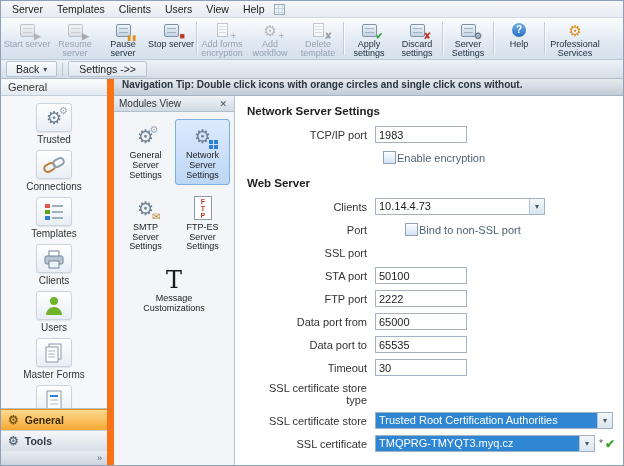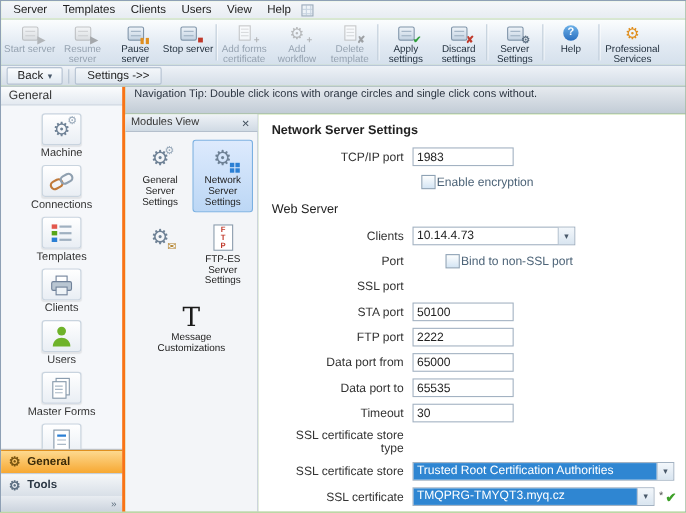--- a/index.html
+++ b/index.html
@@ -1,17 +1,17 @@
 <!DOCTYPE html>
 <html><head>
 <meta charset="utf-8">
 <style>
 *{box-sizing:border-box;margin:0;padding:0}
 body{width:624px;height:466px;font-family:"Liberation Sans",sans-serif;font-size:11px;color:#222;background:#e9eef4;overflow:hidden}
-.window{width:624px;height:466px;display:flex;flex-direction:column;border:1px solid #8ea0b5;background:#bef264}
+.window{width:624px;height:466px;display:flex;flex-direction:column;border:1px solid #8ea0b5;background:#0369a1}
 
 .menubar{height:17px;background:linear-gradient(#f5f7fa,#e7ecf2);border-bottom:1px solid #d3dbe4;display:flex;align-items:center;padding:0 4px;font-size:10.5px;color:#222}
 .menu-item{padding:1px 7px;cursor:default}
 .mgrid{width:11px;height:11px;margin-left:2px;border:1px solid #9aa9b9;background:
  linear-gradient(#c6d3e0,#c6d3e0) 3px 0/1px 100% no-repeat,
  linear-gradient(#c6d3e0,#c6d3e0) 7px 0/1px 100% no-repeat,
  linear-gradient(#c6d3e0,#c6d3e0) 0 3px/100% 1px no-repeat,
  linear-gradient(#c6d3e0,#c6d3e0) 0 7px/100% 1px no-repeat,#eef3f8}
 
 .toolbar{height:42px;background:linear-gradient(#fbfdfe,#e2eaf3 55%,#d5e0ec);border-bottom:1px solid #b9c7d7;display:flex;align-items:stretch;padding:1px 2px}
@@ -33,37 +33,37 @@
 .help-circle{width:14px;height:14px;border-radius:50%;background:linear-gradient(#6db1e8,#2a6fc0);color:#fff;font-weight:bold;font-size:10px;display:flex;align-items:center;justify-content:center}
 
 .crumbbar{height:19px;background:linear-gradient(#eef2f7,#d4dde7);border-bottom:1px solid #aebbcb;display:flex;align-items:center;padding:0 5px;gap:5px;font-size:10.5px}
 .back-btn{display:flex;align-items:center;gap:4px;padding:1px 9px;border:1px solid #b5c2d2;border-radius:2px;background:linear-gradient(#fbfdfe,#e2eaf2)}
 .back-btn .arr{font-size:8px;color:#49596a}
 .crumb{padding:1px 10px;border:1px solid #b5c2d2;border-radius:2px;background:linear-gradient(#f4f7fa,#dfe7ef)}
 .crumb.active{background:#fdfefe}
 .crumb-sep{width:1px;height:13px;background:#b5c2d2}
 
 .main{flex:1;display:flex;min-height:0}
-.left{width:113px;background:#eef1f5;border-right:3px solid #f97316;display:flex;flex-direction:column;flex:none}
+.left{width:113px;background:#eef1f5;border-right:7px solid #f97316;display:flex;flex-direction:column;flex:none}
 .left-header{height:17px;background:linear-gradient(#fbfcfd,#e3e9f0);border-bottom:1px solid #c3cdd9;display:flex;align-items:center;padding:0 7px;color:#333}
 .left-items{flex:1;display:flex;flex-direction:column;align-items:center;padding:5px 0 2px;gap:1px;background:#f5f7fa;overflow:hidden}
 .nav-item{width:98px;display:flex;flex-direction:column;align-items:center;gap:2px;padding:2px 0;font-size:10px;color:#333;border-radius:3px}
 .nav-ico{width:36px;height:29px;border:1px solid #c9d4df;border-radius:3px;background:linear-gradient(#ffffff,#e9eef4);box-shadow:0 1px 1px rgba(0,0,0,.08);display:flex;align-items:center;justify-content:center;position:relative}
 .gear-main{font-size:18px;color:#6f8296;line-height:1}
 .gear-sub{position:absolute;right:3px;top:2px;font-size:10px;color:#98a9ba;line-height:1}
 
 .left-sections{border-top:1px solid #b7c2cf}
 .section{height:21px;display:flex;align-items:center;gap:6px;padding:0 7px;font-weight:bold;font-size:10.5px;color:#2d3946;border-top:1px solid #c6cfda;background:linear-gradient(#f5f7f9,#d8dfe7)}
 .section.active{background:linear-gradient(#fdd98f,#f7a832);border-top:1px solid #e0901f;color:#3a2a08}
 .section .sec-ico{font-size:12px;color:#5c6f82;line-height:1}
 .section.active .sec-ico{color:#7a5510}
 .section-footer{height:14px;background:linear-gradient(#e8ecf1,#ccd4de);display:flex;justify-content:flex-end;align-items:center;padding:0 5px;font-size:9px;color:#5a6a7a}
 
 .right{flex:1;display:flex;flex-direction:column;min-width:0}
-.tipbar{height:17px;background:linear-gradient(#e6eaef,#c2ccd6);border-bottom:1px solid #a7b4c2;display:flex;align-items:flex-end;padding:12px 8px;font-weight:normal;font-size:10px;color:#2b3440}
+.tipbar{height:17px;background:linear-gradient(#e6eaef,#c2ccd6);border-bottom:1px solid #a7b4c2;display:flex;align-items:flex-start;padding:0 8px;font-weight:bold;font-size:10px;color:#2b3440}
 .content{flex:1;display:flex;min-height:0}
 
 .modules{width:121px;border-right:1px solid #b4bfcc;background:#f3f5f8;display:flex;flex-direction:column;flex:none}
 .modules-header{height:16px;background:linear-gradient(#eff3f7,#d0dae4);border-bottom:1px solid #b4bfcc;display:flex;align-items:center;justify-content:space-between;padding:0 5px;font-size:10px;color:#333}
 .modules-close{font-size:9px;color:#44525f;padding:0 2px}
 .modules-grid{display:flex;flex-wrap:wrap;padding:7px 3px;row-gap:6px;column-gap:2px;justify-content:center}
 .module{width:55px;display:flex;flex-direction:column;align-items:center;gap:1px;padding:3px 1px;font-size:9px;line-height:1.1;text-align:center;color:#222;border:1px solid transparent;border-radius:3px}
 .module.selected{background:linear-gradient(#ddeafd,#bcd7f5);border:1px solid #7ab0e2}
 .mico{width:32px;height:27px;position:relative;display:flex;align-items:center;justify-content:center}
 .mico .gear-main{font-size:19px}
@@ -80,26 +80,26 @@
 
 .form{flex:1;background:#fff;padding:9px 8px 0 12px;overflow:hidden}
 .form-title{font-weight:bold;font-size:11.5px;margin:0 0 9px}
 .rows{display:flex;flex-direction:column;gap:6px}
 .row{display:flex;align-items:center;min-height:17px}
 .row .flabel{width:128px;text-align:right;padding-right:8px;color:#333;flex:none}
 input.txt{height:17px;width:92px;border:1px solid #a3b2c2;padding:0 3px;font:11px "Liberation Sans",sans-serif;color:#222;background:#fff}
 .combo{height:17px;border:1px solid #a3b2c2;display:flex;align-items:stretch;background:#fff}
 .combo .val{flex:1;padding:1px 3px 0;white-space:nowrap;overflow:hidden;color:#222}
 .combo .carr{width:15px;display:flex;align-items:center;justify-content:center;background:linear-gradient(#f3f7fb,#d9e5f0);border-left:1px solid #b6c4d2;font-size:8px;color:#49596a}
-.combo.addr{width:148px}
+.combo.addr{width:170px}
 .combo.big{width:238px}
 .combo.sel .val{background:#2f86d2;color:#fff}
 .chk{width:13px;height:13px;border:1px solid #8ea2b5;background:linear-gradient(#fdfefe,#d4e5f4);display:inline-block;flex:none}
 .chk-lbl{color:#4d6478;margin-left:1px}
-.sub-heading{font-weight:normal;font-size:11.5px;margin:5px 0 3px}
+.sub-heading{font-weight:bold;font-size:11.5px;margin:5px 0 3px}
 .indent{margin-left:136px}
 .static-val{color:#222}
 .cert-extra{margin-left:4px;display:flex;align-items:flex-start;gap:2px}
 .asterisk{font-size:10px;color:#555}
 .valid-check{color:#3da028;font-weight:bold;font-size:12px;line-height:1}
 .gap30{width:30px;flex:none}
 </style>
 </head>
 <body>
 
@@ -143,21 +143,21 @@
           <span class="ovl red">■</span>
         </span>
       <span class="lbl">Stop server</span>
     </div>
     <div class="tb-sep"></div>
     <div class="tb-btn disabled">
       <span class="tb-ico">
           <span class="doc"></span>
           <span class="ovl green">+</span>
         </span>
-      <span class="lbl">Add forms certificate</span>
+      <span class="lbl">Add forms encryption</span>
     </div>
     <div class="tb-btn disabled">
       <span class="tb-ico">
           <span class="gearbig">⚙</span>
           <span class="ovl green">+</span>
         </span>
       <span class="lbl">Add workflow</span>
     </div>
     <div class="tb-btn disabled">
       <span class="tb-ico">
@@ -217,21 +217,21 @@
   <div class="main">
 
     <div class="left">
       <div class="left-header">General</div>
       <div class="left-items">
         <div class="nav-item">
           <span class="nav-ico">
               <span class="gear-main">⚙</span>
               <span class="gear-sub">⚙</span>
             </span>
-          <span>Machine</span>
+          <span>Trusted</span>
         </div>
         <div class="nav-item">
           <span class="nav-ico">
             <svg width="24" height="24" viewBox="0 0 24 24">
                 <rect x="2" y="11" width="11" height="7" rx="3.5" fill="none" stroke="#c07a3a" stroke-width="2" transform="rotate(-28 7.5 14.5)"></rect>
                 <rect x="11" y="6" width="11" height="7" rx="3.5" fill="none" stroke="#8fa0b0" stroke-width="2" transform="rotate(-28 16.5 9.5)"></rect>
               </svg>
           </span>
           <span>Connections</span>
         </div>
@@ -331,20 +331,21 @@
                   <span class="gear-main">⚙</span>
                   <span class="netdots"></span>
                 </span>
               <span>Network Server Settings</span>
             </div>
             <div class="module">
               <span class="mico">
                   <span class="gear-main">⚙</span>
                   <span class="mbadge env">✉</span>
                 </span>
+              <span>SMTP Server Settings</span>
             </div>
             <div class="module">
               <span class="mico">
                   <span class="ftp-page">
                     <span class="ftp-letters">FTP</span>
                   </span>
                 </span>
               <span>FTP-ES Server Settings</span>
             </div>
             <div class="module">

